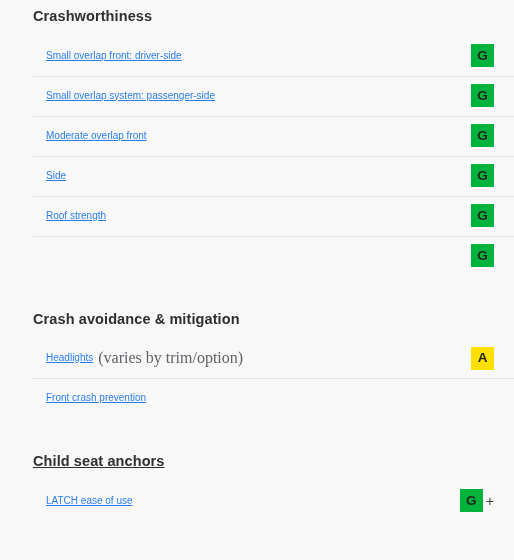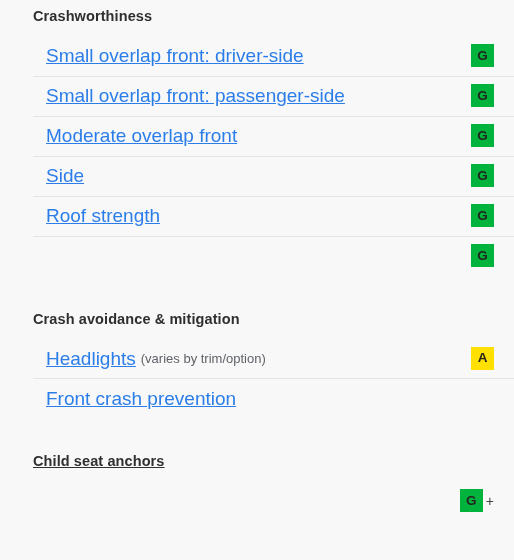--- a/index.html
+++ b/index.html
@@ -44,35 +44,36 @@
   .row-divider-top::before {
     content: "";
     position: absolute;
     left: 33px;
     right: 0;
     top: 0;
     height: 1px;
     background: #e4e4e4;
   }
   .row-label {
-    font-size: 19px;
+    font-size: 10px;
     color: #2b7de9;
     line-height: 1;
     white-space: nowrap;
   }
   .row-label.plain {
     color: #444444;
     font-size: 13.5px;
   }
   .row-note {
-    font-size: 13px;
+    font-size: 16px;
     color: #5f6368;
     margin-left: 5px;
     line-height: 1;
     white-space: nowrap;
+    font-family: Liberation Serif, serif;
   }
   .sub-row {
     padding-left: 57px;
   }
 
   
   .rating-slot {
     margin-left: auto;
     display: flex;
     align-items: center;
@@ -129,21 +130,21 @@
   <div class="section-heading heading-block-1">Crashworthiness</div>
 
   <div class="row">
     <a class="row-label" href="#">Small overlap front: driver-side</a>
     <div class="rating-slot">
       <div class="badge good">G</div>
     </div>
   </div>
 
   <div class="row row-divider-top">
-    <a class="row-label" href="#">Small overlap front: passenger-side</a>
+    <a class="row-label" href="#">Small overlap system: passenger-side</a>
     <div class="rating-slot">
       <div class="badge good">G</div>
     </div>
   </div>
 
   <div class="row row-divider-top">
     <a class="row-label" href="#">Moderate overlap front</a>
     <div class="rating-slot">
       <div class="badge good">G</div>
     </div>
@@ -181,19 +182,20 @@
 
   <div class="row row-divider-top">
     <a class="row-label" href="#">Front crash prevention</a>
     <div class="rating-slot"></div>
   </div>
 
 
   <div class="section-heading heading-block-3">Child seat anchors</div>
 
   <div class="row">
+    <a class="row-label" href="#">LATCH ease of use</a>
     <div class="rating-slot">
       <div class="badge good">G</div>
       <span class="badge-plus">+</span>
     </div>
   </div>
 
 </div>
 
 </body></html>

